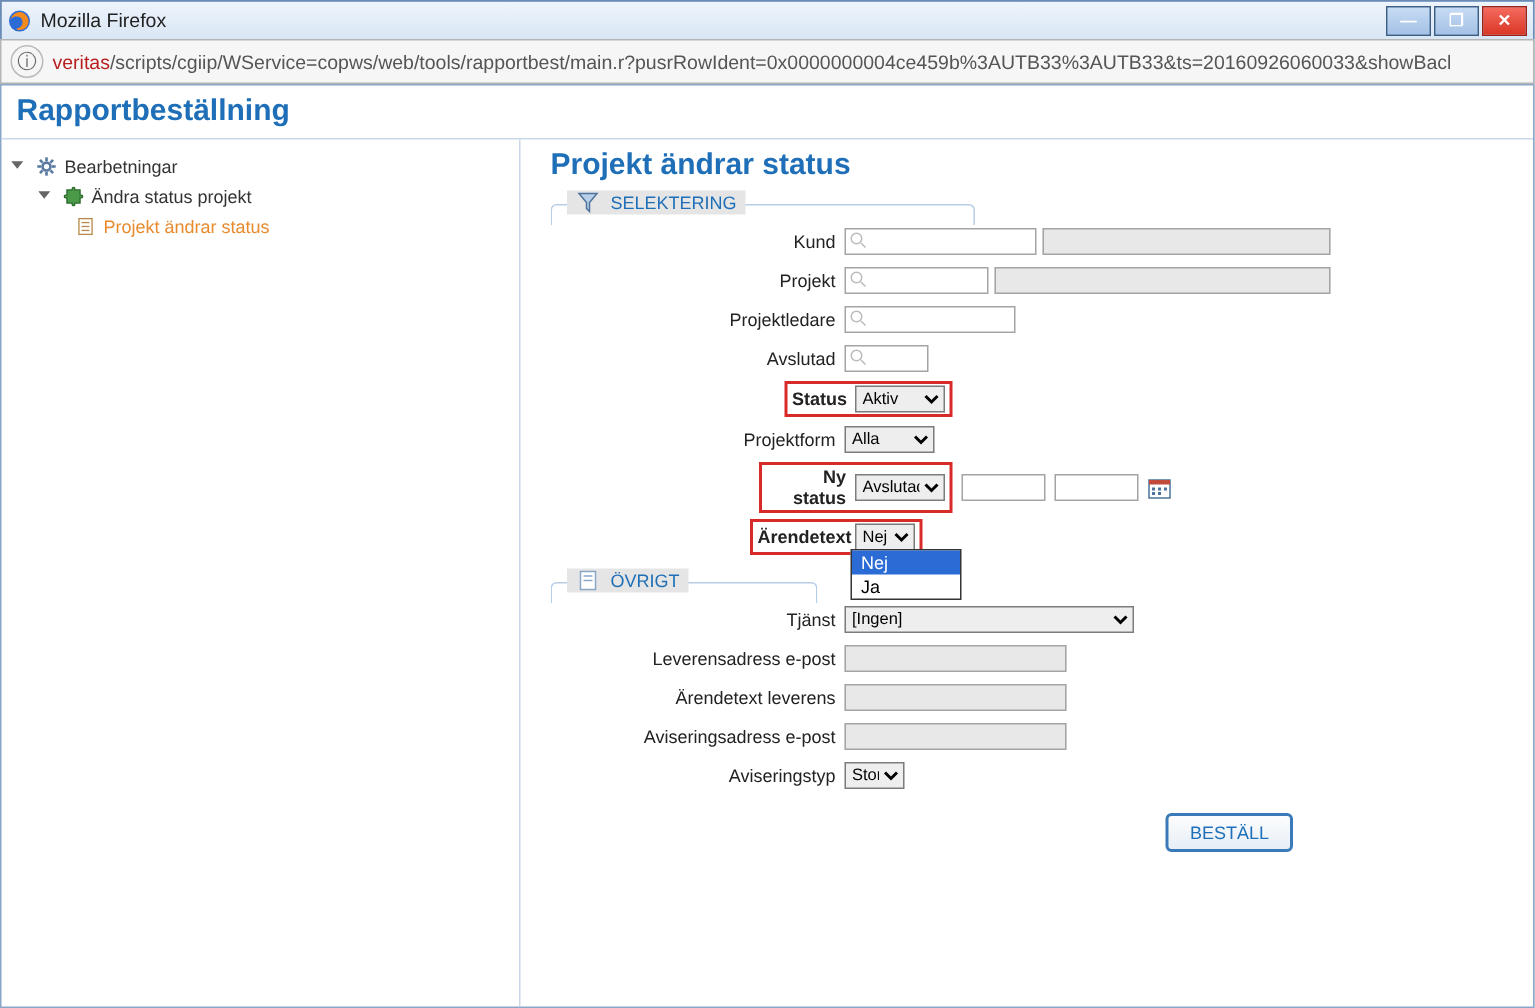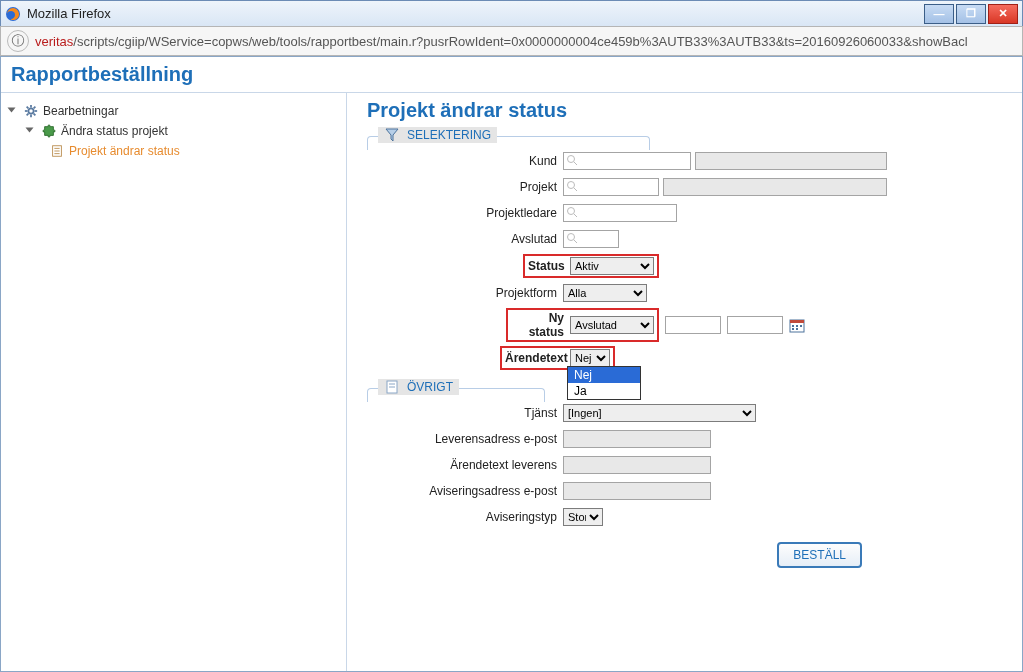--- a/index.html
+++ b/index.html
@@ -47,21 +47,21 @@
 .row label.bold { font-weight: bold; }
 .row .redbox { border: 2px solid #d92a2a; padding: 1px 3px; display: inline-flex; align-items: center; }
 
 input[type=text]{ border: 1px solid #a4a4a4; background: #fff; height: 18px; padding: 0 18px 0 2px; font-size: 11px; color: #333; }
 input.search { width: 128px; }
 .search-wrap { position: relative; display: inline-block; }
 .search-wrap .mag { position: absolute; left: 3px; top: 2px; width: 12px; height: 12px; color: #bbb; }
 .search-wrap input { padding-left: 18px; }
 .desc { width: 192px; height: 18px; border: 1px solid #a4a4a4; background: #e8e8e8; display: inline-block; margin-left: 4px; }
 select { border: 1px solid #7c7c7c; background: #eee; font-size: 11px; height: 18px; }
-select.w60{width:84px;}
+select.w60{width:60px;}
 select.w40{width:40px;}
 select.w180{width:193px;}
 
 .date-box { width: 56px; height: 18px; border: 1px solid #a4a4a4; background: #fff; display: inline-block; margin-left: 6px; }
 .cal-icon { width: 16px; height: 16px; margin-left: 6px; display: inline-flex; }
 
 .dropdown-open { position: relative; }
 .dd-list { position: absolute; top: 18px; left: 0; width: 74px; border: 1px solid #333; background: #fff; z-index: 10; }
 .dd-item { padding: 1px 6px; font-size: 12px; }
 .dd-item.sel { background: #2a6bd6; color: #fff; }

